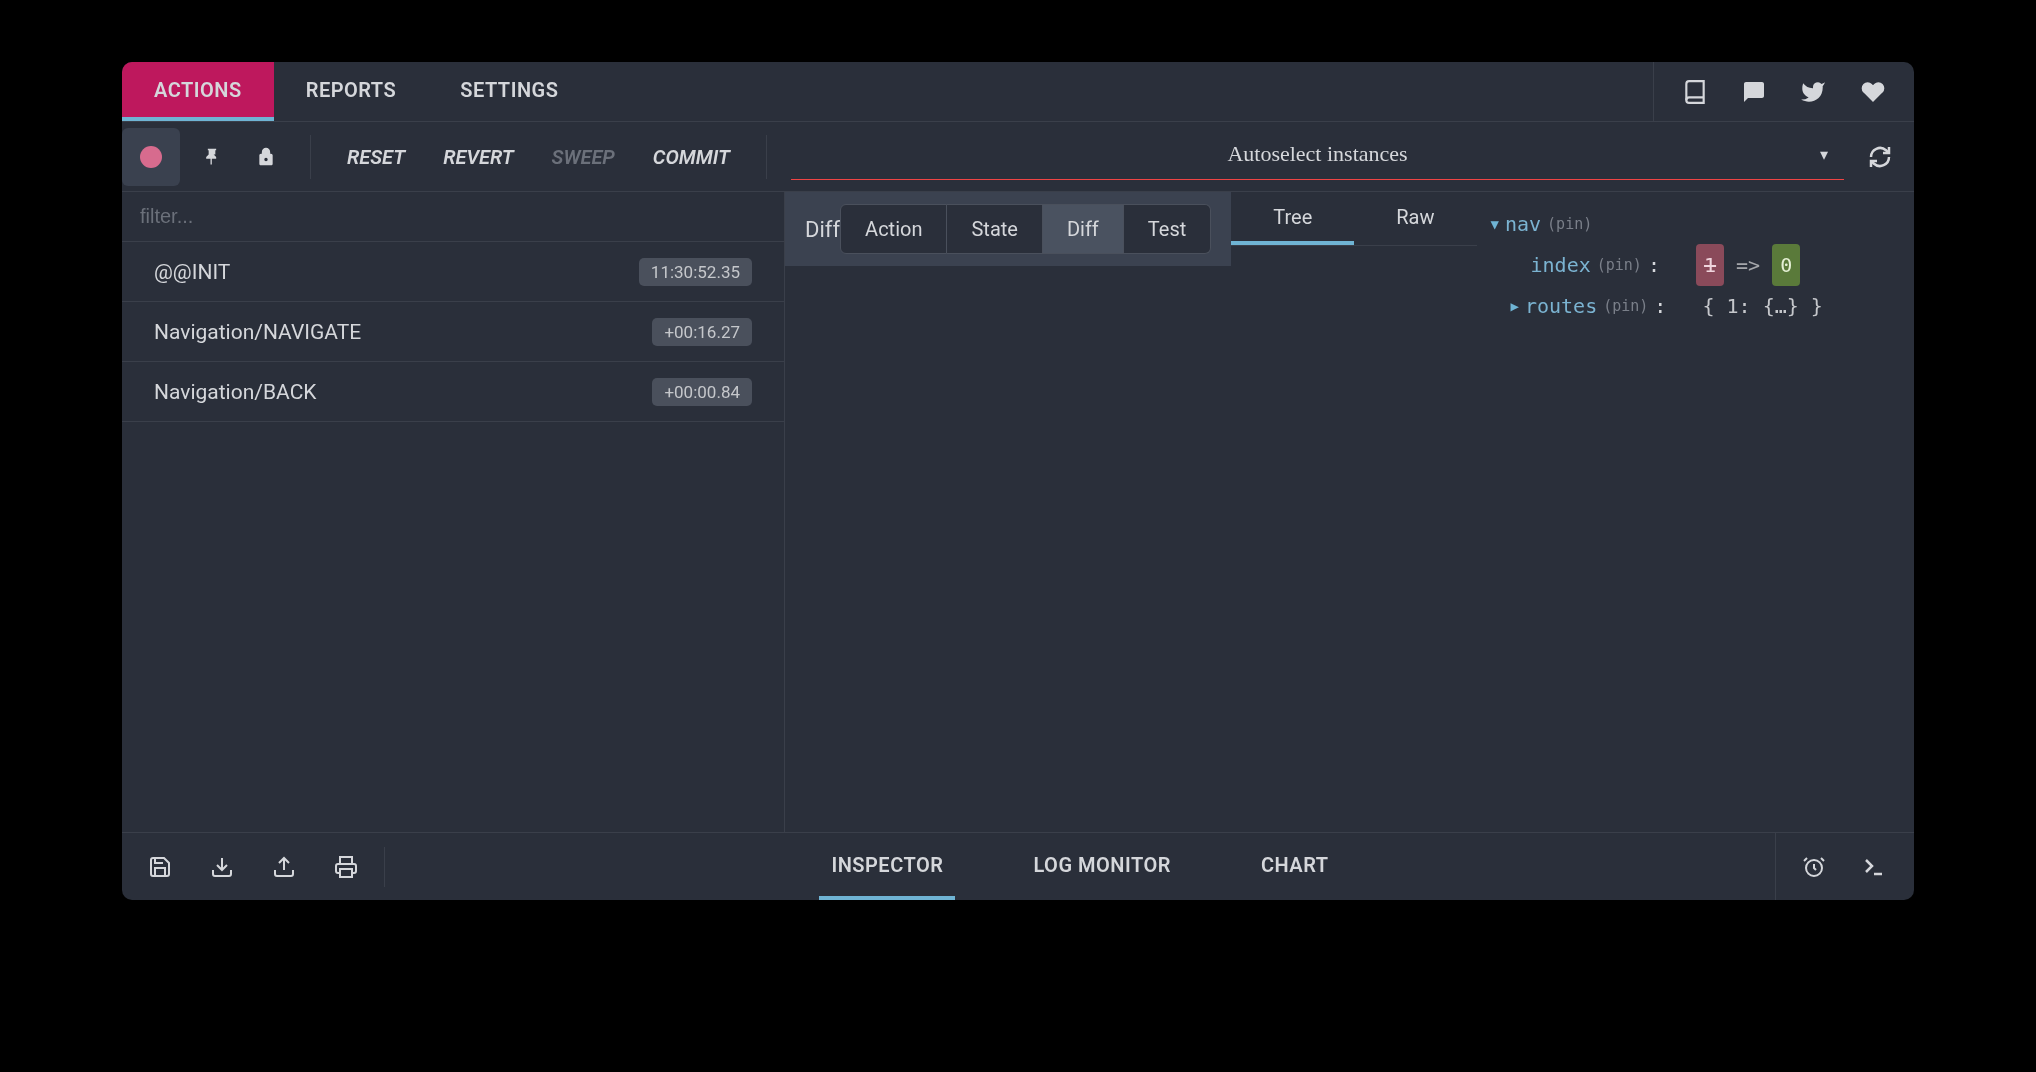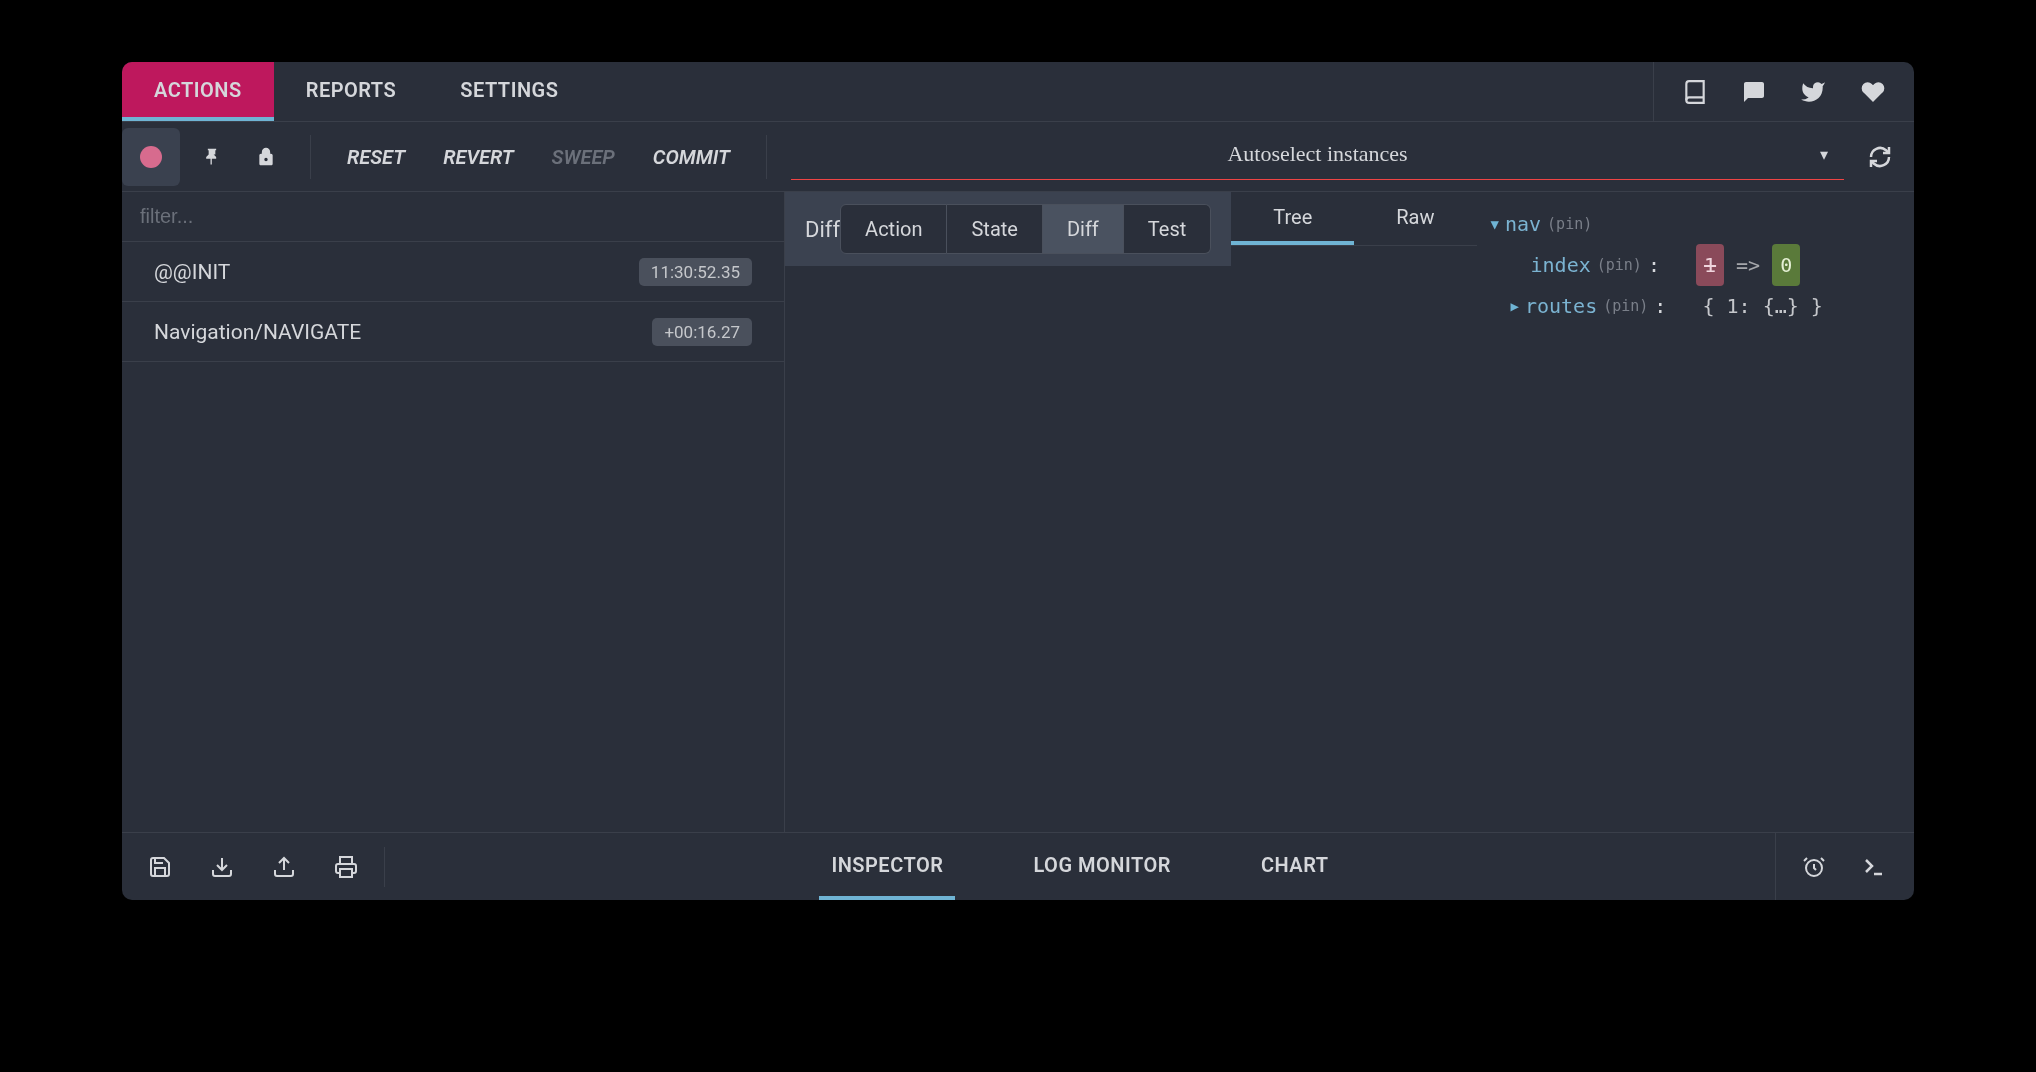--- a/index.html
+++ b/index.html
@@ -400,20 +400,24 @@
       <div class="filter-row">
         <input class="filter-input" placeholder="filter..." style="">
       </div>
       <div class="action-item">
         <span class="action-name">@@INIT</span>
         <span class="action-time">11:30:52.35</span>
       </div>
       <div class="action-item">
         <span class="action-name">Navigation/NAVIGATE</span>
         <span class="action-time">+00:16.27</span>
+      </div>
+      <div class="action-item">
+        <span class="action-name">Navigation/BACK</span>
+        <span class="action-time">+00:00.84</span>
       </div>
     </div>
 
     <div class="right-panel">
       <div class="diff-header">
         <span class="diff-title">Diff</span>
         <div class="view-switch">
           <div class="view-btn">Action</div>
           <div class="view-btn">State</div>
           <div class="view-btn active">Diff</div>

